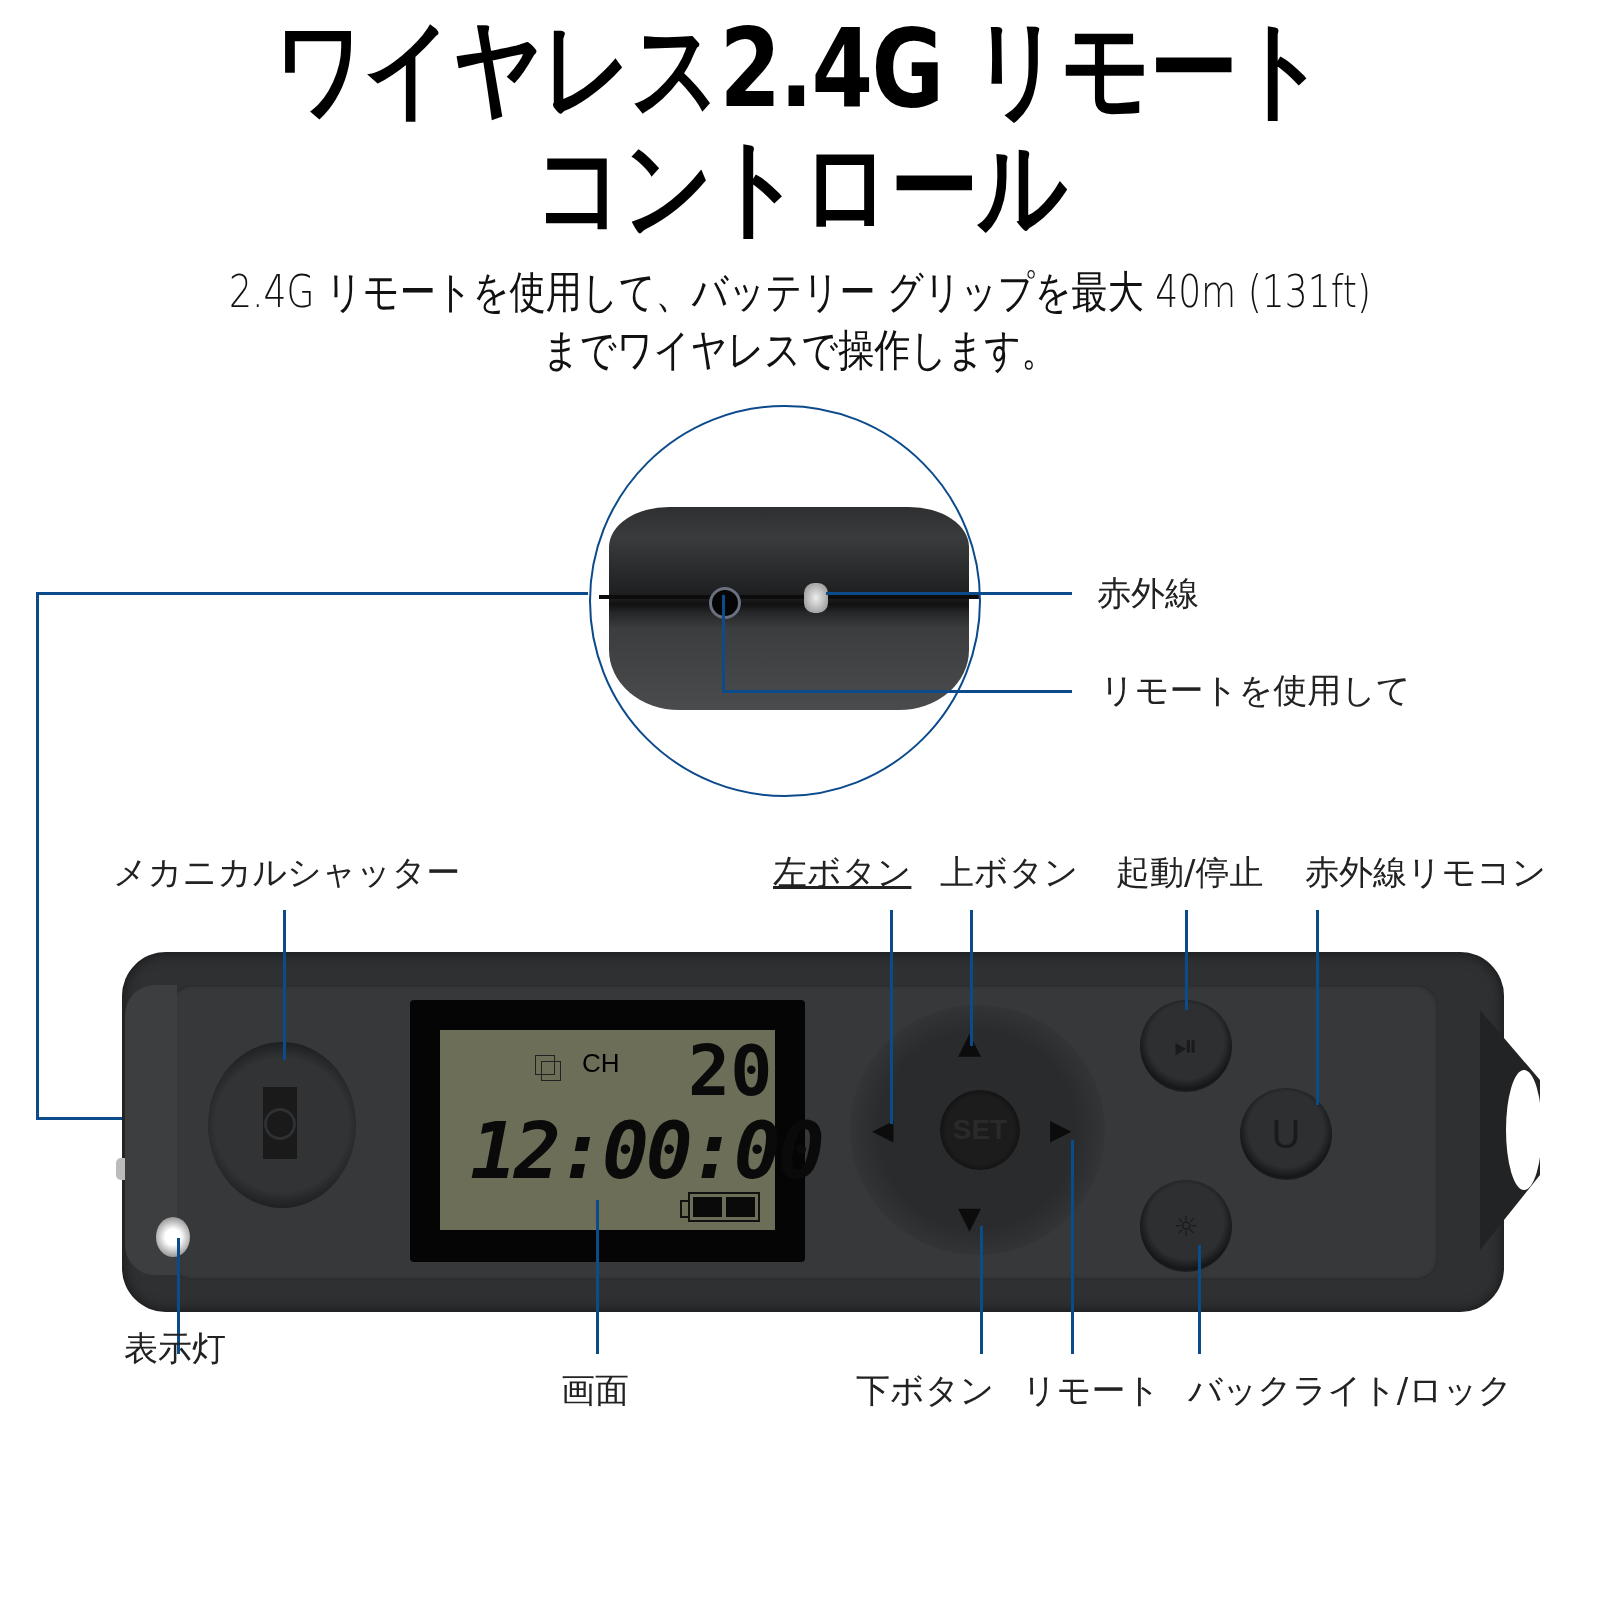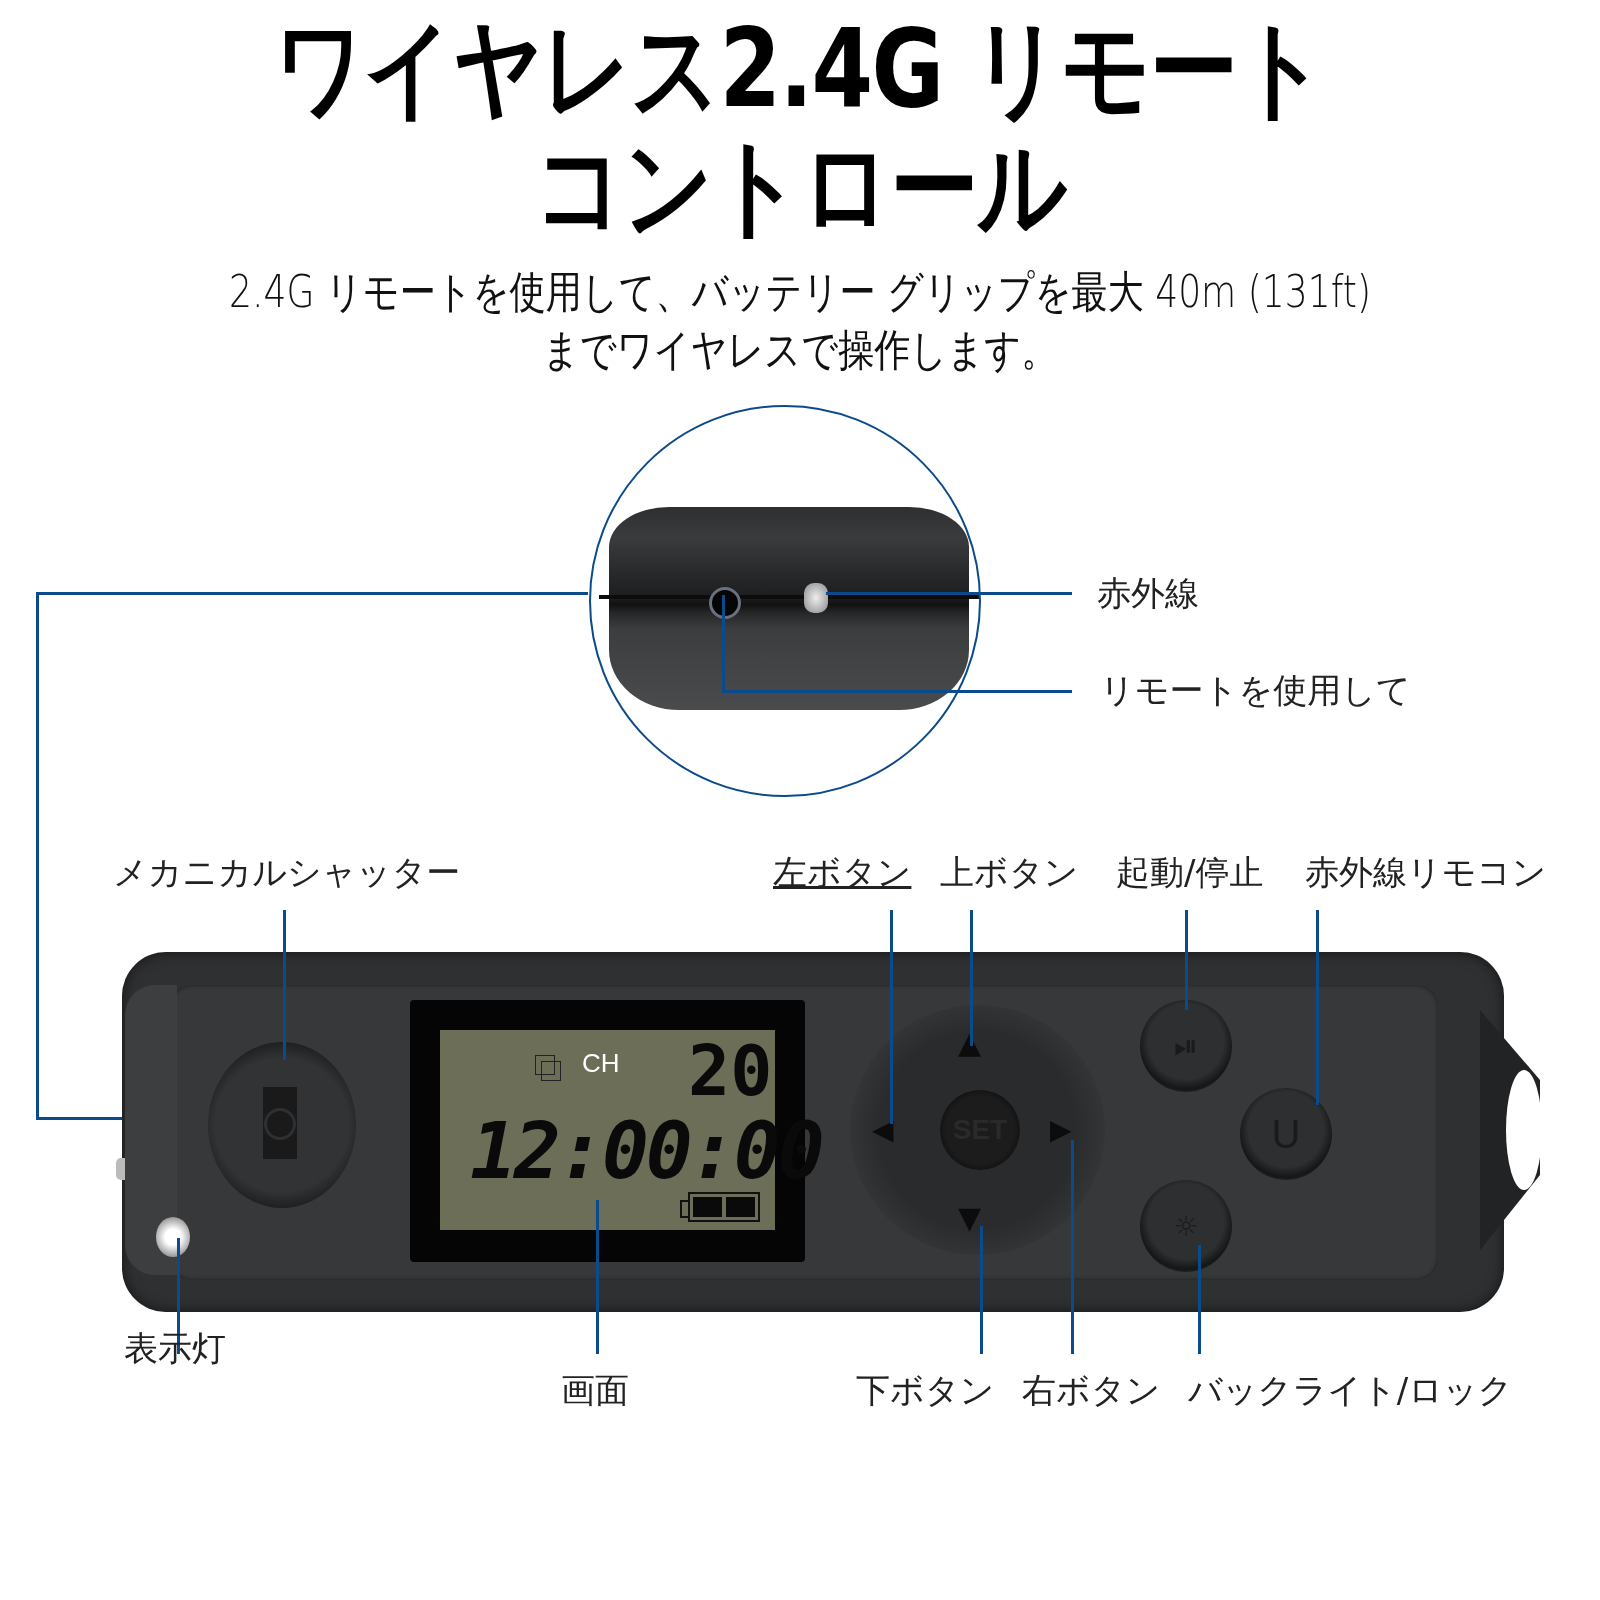--- a/index.html
+++ b/index.html
@@ -72,21 +72,21 @@
   <div class="abs" style="left:55px; top:45px; width:34px; height:72px; background:#1a1a1b;"></div>
   <div class="abs" style="left:56px; top:66px; width:32px; height:32px; border-radius:50%; border:3px solid #2f3032; box-sizing:border-box;"></div>
 </div>
 
 <div class="abs" style="left:156px; top:1217px; width:34px; height:40px; border-radius:50%; background:radial-gradient(circle, #fff 30%, #bbb 60%, #777 90%);"></div>
 
 <div class="abs lcd-frame" style="left:410px; top:1000px; width:395px; height:262px;">
   <div class="abs lcd" style="left:30px; top:30px; width:335px; height:200px;">
     <div class="abs" style="left:95px; top:25px; width:18px; height:18px; border:1px solid #222;"></div>
     <div class="abs" style="left:101px; top:31px; width:18px; height:18px; border:1px solid #222;"></div>
-    <div class="abs" style="left:142px; top:18px; font-size:26px; color:#ffffff; font-family:'Liberation Sans',sans-serif;">CH</div>
+    <div class="abs" style="left:142px; top:18px; font-size:26px; color:#000000; font-family:'Liberation Sans',sans-serif;">CH</div>
     <div class="abs seg" style="left:248px; top:0px; font-size:70px; ">20</div>
     <div class="abs seg" style="left:30px; top:76px; font-size:78px; letter-spacing:-3px; font-style:italic;">12:00:00</div>
     <div class="abs" style="left:248px; top:162px; width:72px; height:30px; border:2px solid #111; box-sizing:border-box; display:flex; gap:4px; padding:3px;">
       <div style="flex:1; background:#0a0a0a;"></div>
       <div style="flex:1; background:#0a0a0a;"></div>
     </div>
     <div class="abs" style="left:240px; top:170px; width:8px; height:14px; border:2px solid #111; border-right:none;"></div>
   </div>
 </div>
 
@@ -120,14 +120,14 @@
 
 <div class="abs line" style="left:177px; top:1238px; width:3px; height:116px;"></div>
 <div class="abs line" style="left:596px; top:1200px; width:3px; height:154px;"></div>
 <div class="abs line" style="left:980px; top:1226px; width:3px; height:128px;"></div>
 <div class="abs line" style="left:1071px; top:1140px; width:3px; height:214px;"></div>
 <div class="abs line" style="left:1198px; top:1245px; width:3px; height:109px;"></div>
 
 <div class="abs label" style="left:124px; top:1328px;">表示灯</div>
 <div class="abs label" style="left:561px; top:1370px;">画面</div>
 <div class="abs label" style="left:856px; top:1370px;">下ボタン</div>
-<div class="abs label" style="left:1022px; top:1370px;">右ボタン</div>
+<div class="abs label" style="left:1022px; top:1370px;">リモート</div>
 <div class="abs label" style="left:1188px; top:1370px;">バックライト/ロック</div>
 
 </body></html>

